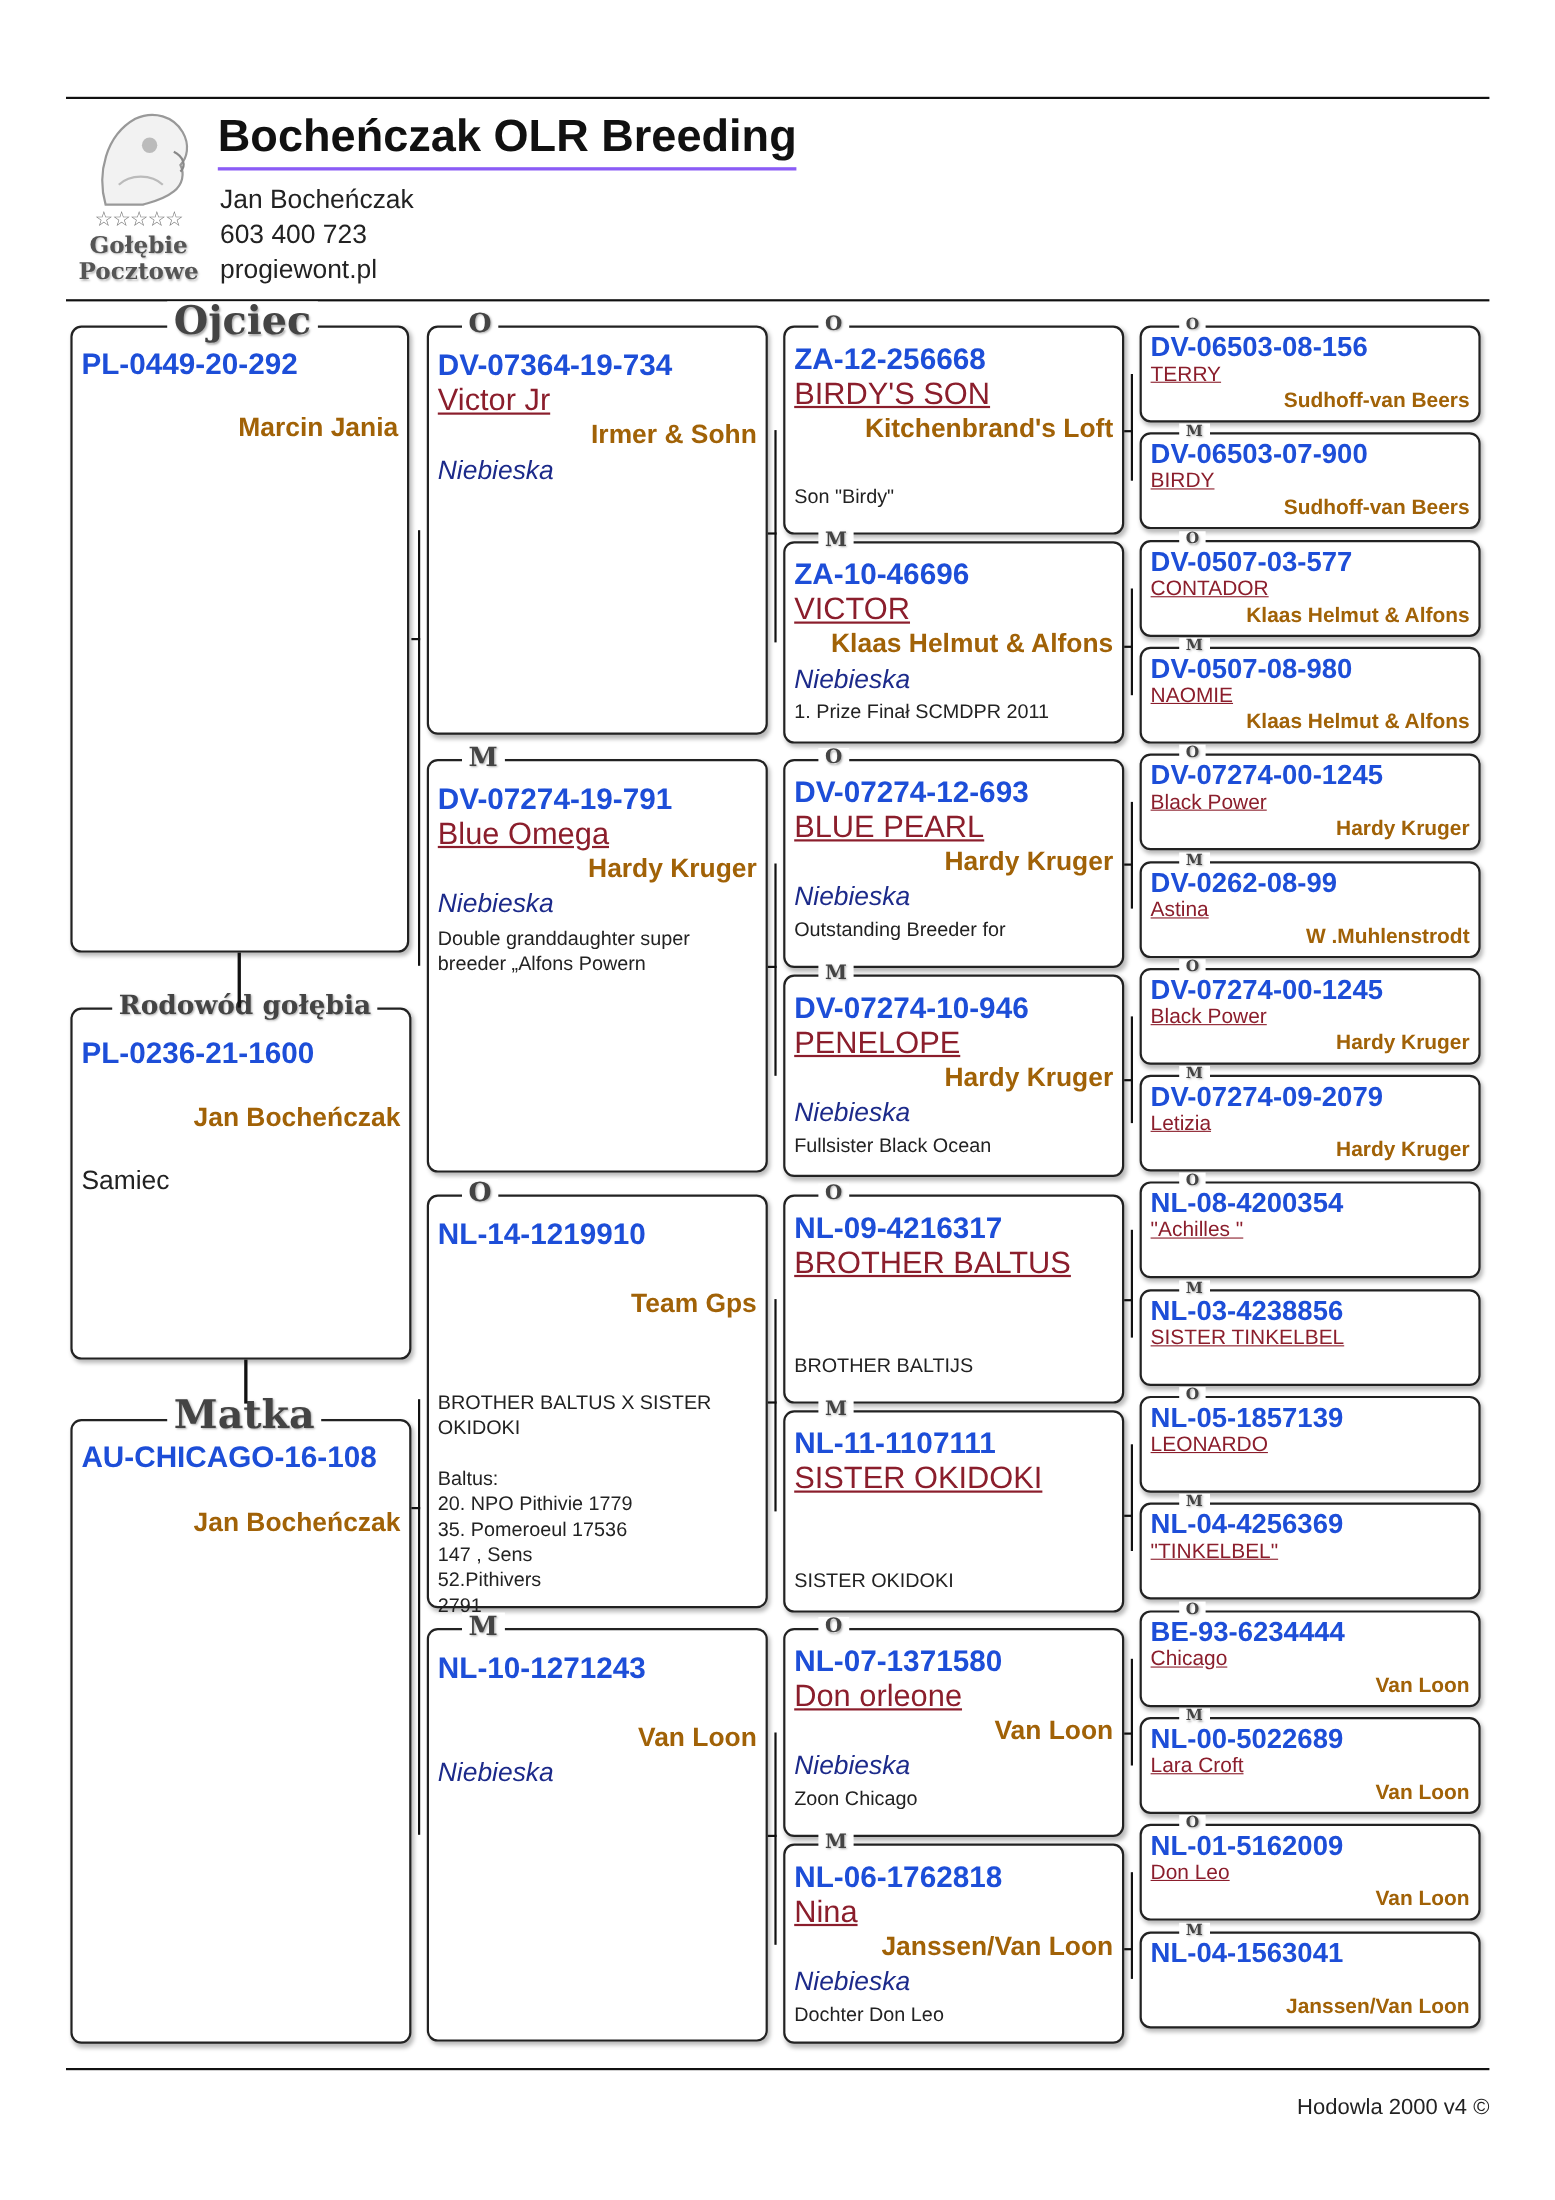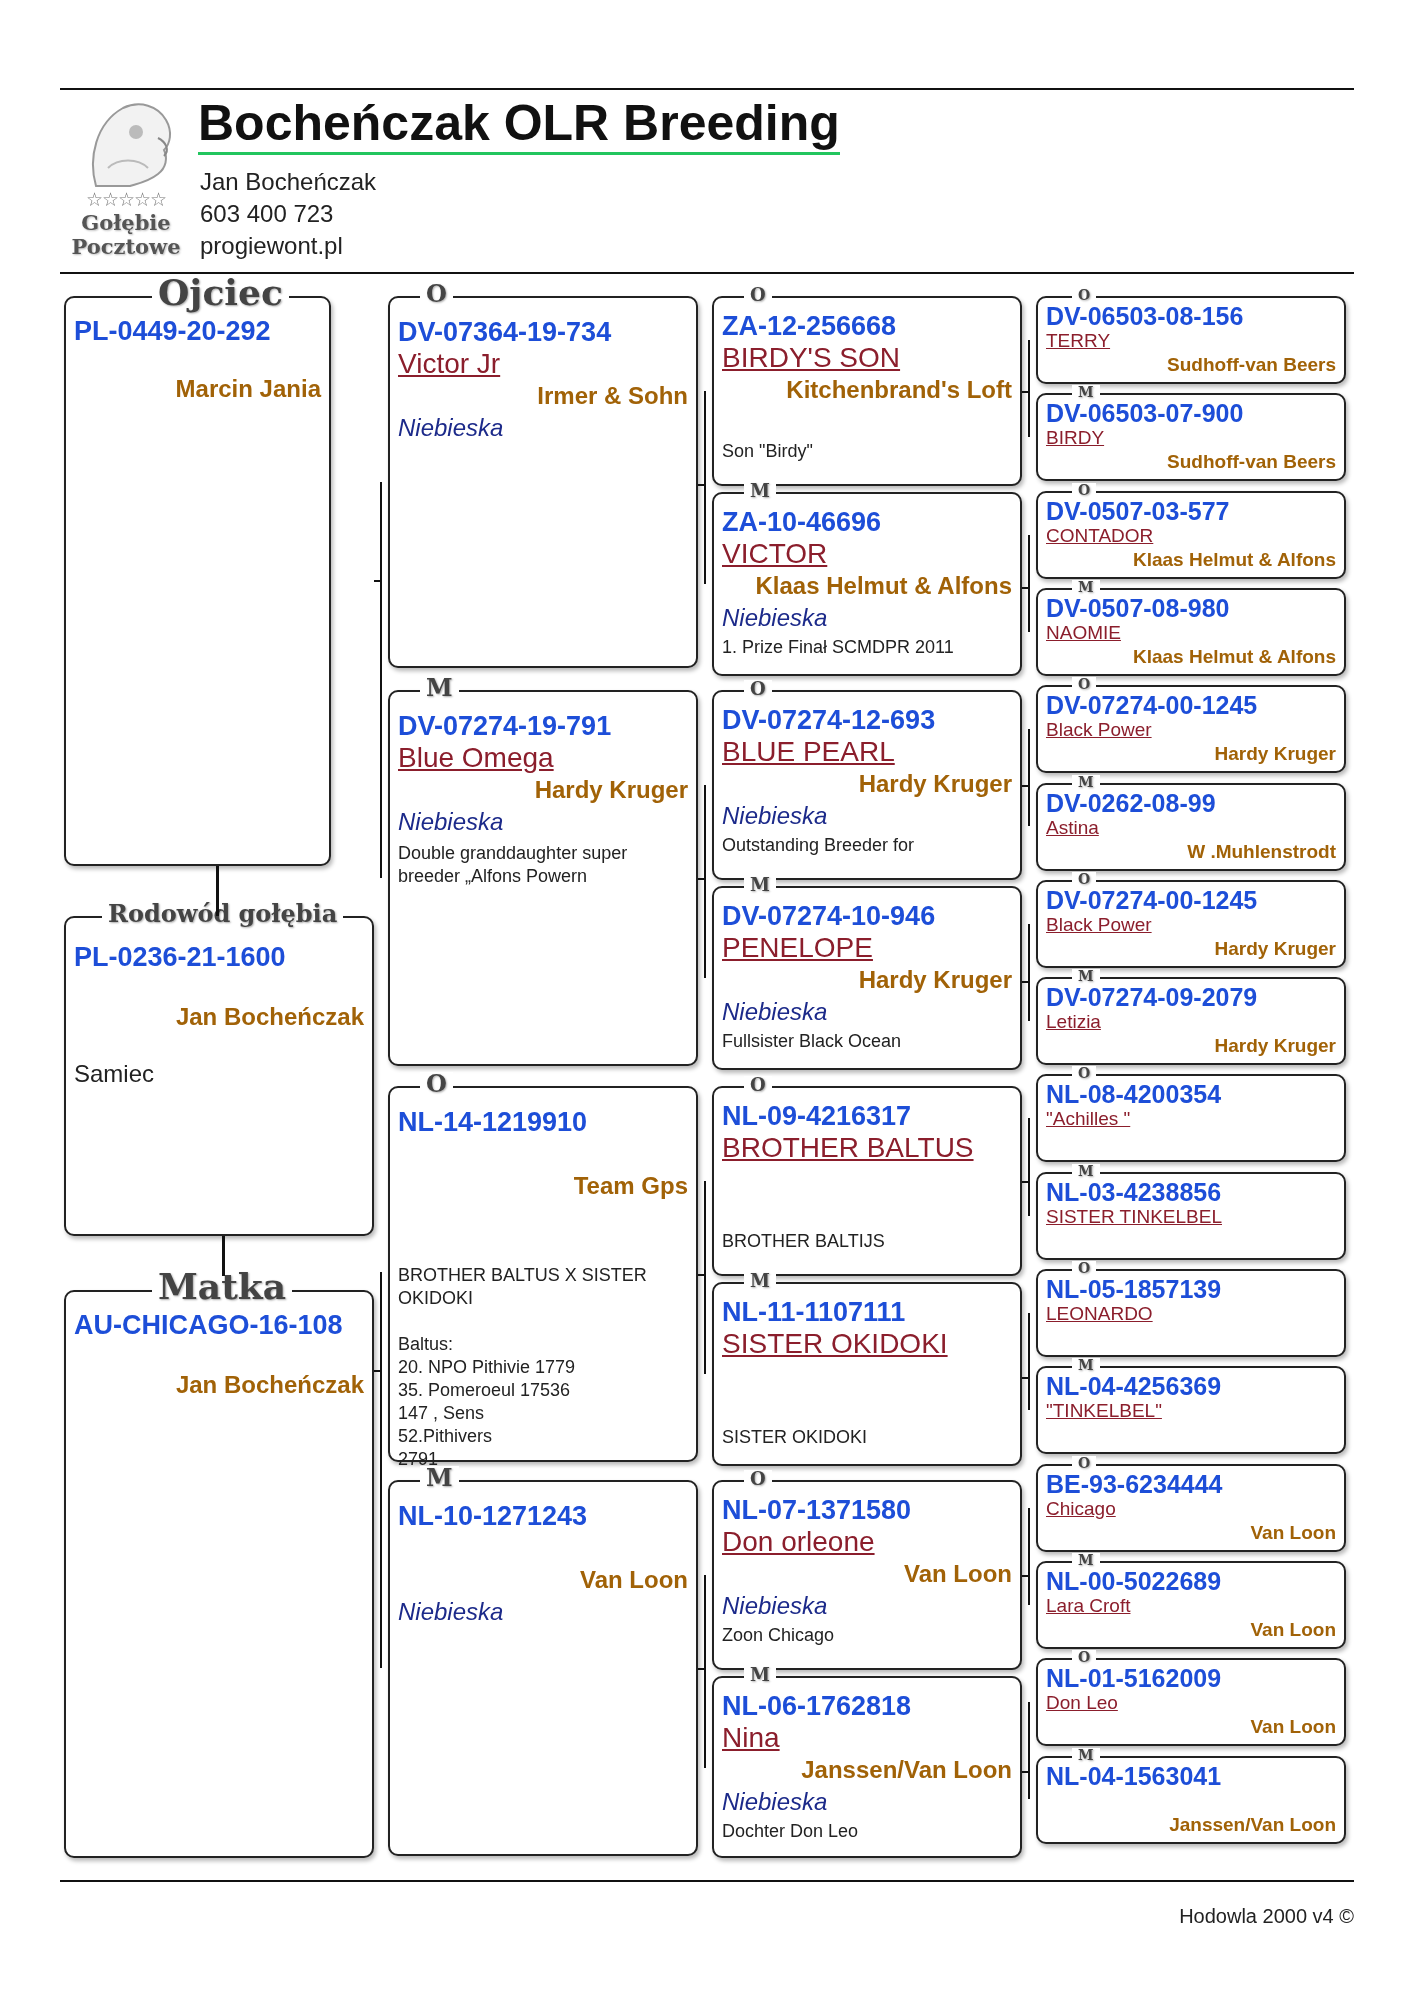--- a/index.html
+++ b/index.html
@@ -4,21 +4,21 @@
 <style>
   html,body{margin:0;padding:0;background:#fff;}
   body{width:1414px;height:2000px;position:relative;overflow:hidden;font-family:"Liberation Sans",sans-serif;color:#111;}
   .hr{position:absolute;left:60px;width:1294px;height:2px;background:#111;}
   .logo{position:absolute;left:64px;top:98px;width:124px;height:168px;}
   .logo-head{position:absolute;left:14px;top:0;width:100px;height:92px;}
   .logo-stars{position:absolute;left:0;top:90px;width:124px;text-align:center;font-size:19px;color:#777;letter-spacing:-1px;font-family:"DejaVu Sans",sans-serif;}
   .logo-t1,.logo-t2{position:absolute;left:0;width:124px;text-align:center;font-family:"DejaVu Serif","Liberation Serif",serif;font-weight:bold;color:#555;text-shadow:1px 1px 2px #bbb;}
   .logo-t1{top:112px;font-size:21px;}
   .logo-t2{top:136px;font-size:21px;}
-  .title{position:absolute;left:198px;top:94px;font-size:50px;font-weight:bold;color:#111;border-bottom:3px solid #22c55e;line-height:58px;padding-bottom:0;}
+  .title{position:absolute;left:198px;top:94px;font-size:41px;font-weight:bold;color:#111;border-bottom:3px solid #8b5cf6;line-height:58px;padding-bottom:0;}
   .owner-line{position:absolute;left:200px;font-size:24px;color:#222;}
   .box{position:absolute;border:2px solid #222;border-radius:10px;background:#fff;box-shadow:2px 3px 4px rgba(0,0,0,0.28);box-sizing:border-box;padding:0 8px;}
   .lbl{position:absolute;top:-20px;background:#fff;padding:0 6px;font-family:"DejaVu Serif","Liberation Serif",serif;font-weight:bold;color:#444;text-shadow:1px 1px 2px #aaa;line-height:1;}
   .lbl-big{font-size:36px;top:-24px;}
   .lbl-mid{font-size:24px;top:-16px;}
   .lbl-sm{font-size:18px;top:-12px;}
   .lbl-xs{font-size:14px;top:-10px;}
   .ring{font-weight:bold;color:#1d4ed8;}
   .name{color:#8b1e2c;text-decoration:underline;}
   .breeder{font-weight:bold;color:#a16207;text-align:right;}
@@ -55,21 +55,21 @@
   <div class="logo-t2">Pocztowe</div>
 </div>
 
 <div class="title">Bocheńczak OLR Breeding</div>
 <div class="owner-line" style="top:168px;">Jan Bocheńczak</div>
 <div class="owner-line" style="top:200px;">603 400 723</div>
 <div class="owner-line" style="top:232px;">progiewont.pl</div>
 
 <div class="hr" style="top:272px;"></div>
 
-<div class="box g0" style="left:64px;top:296px;width:267px;height:570px;">
+<div class="box g0" style="left:64px;top:296px;width:308px;height:570px;">
   <span class="lbl lbl-big" style="left:86px;">Ojciec</span>
   <div class="ring" style="margin-top:18px;">PL-0449-20-292</div>
   <div class="breeder" style="margin-top:28px;">Marcin Jania</div>
 </div>
 
 <div class="box g0" style="left:64px;top:916px;width:310px;height:320px;">
   <span class="lbl lbl-mid" style="left:36px;">Rodowód gołębia</span>
   <div class="ring" style="margin-top:24px;">PL-0236-21-1600</div>
   <div class="breeder" style="margin-top:30px;">Jan Bocheńczak</div>
   <div class="note" style="margin-top:32px;font-size:24px;">Samiec</div>

